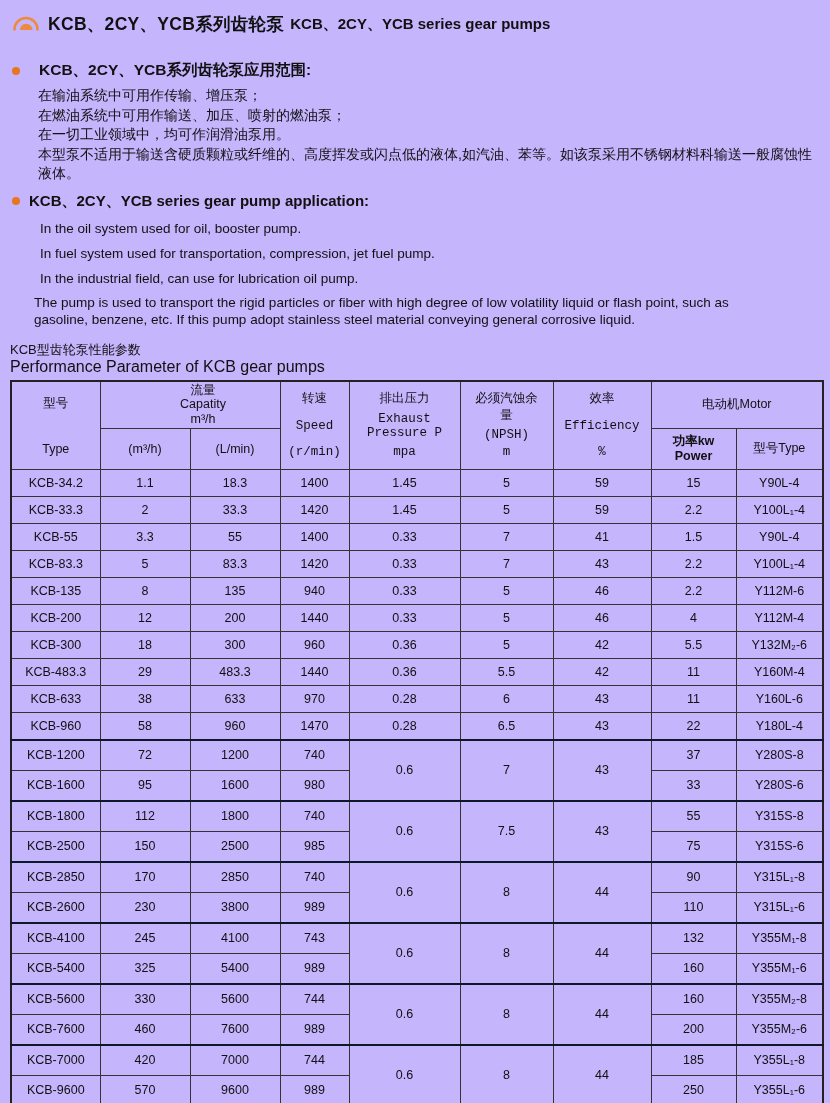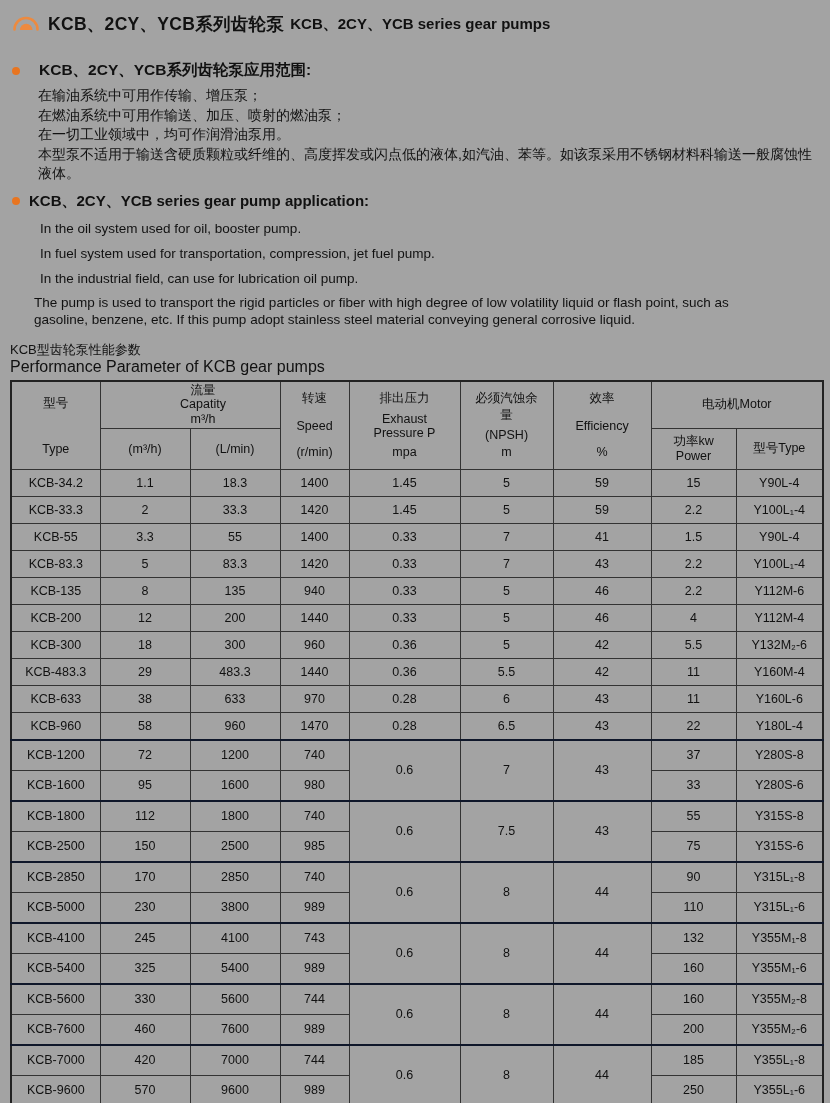--- a/index.html
+++ b/index.html
@@ -1,18 +1,18 @@
 <!DOCTYPE html>
 <html><head>
 <meta charset="utf-8">
 <style>
   html,body{margin:0;padding:0;background:#ffffff;}
   .page{
     width:830px;height:1103px;box-sizing:border-box;
-    padding:10px 8px 0 10px;background:#a3a3a3;color:#111;
+    padding:10px 8px 0 10px;background:#c4b5fd;color:#111;
     font-family:"Liberation Sans","DejaVu Sans",sans-serif;
     overflow:hidden;
   }
   
   .doc-title{display:flex;align-items:center;margin:2px 0 24px 2px;}
   .logo{width:28px;height:17px;margin-right:8px;flex:0 0 auto;}
   .doc-title .zh{font-size:17.5px;font-weight:bold;letter-spacing:.3px;}
   .doc-title .en{font-size:15px;font-weight:bold;margin-left:6px;}
   
   .sec-head{display:flex;align-items:center;margin:0 0 5px 2px;font-weight:bold;}
@@ -29,24 +29,24 @@
   .tbl-title{margin:12px 0 0 0;font-size:13px;line-height:17px;}
   .tbl-title .en{font-size:16px;}
   
   table{border-collapse:collapse;table-layout:fixed;width:812px;margin-top:5px;border:2px solid #222;}
   th,td{border:1px solid #333;text-align:center;vertical-align:middle;font-weight:normal;padding:0;color:#111;}
   thead th{font-size:12.5px;}
   tbody td{font-size:12.5px;height:26px;}
   tr.grp td{height:29px;}
   tr.group-start td{border-top:2px solid #0f172a;}
   .vbox{display:flex;flex-direction:column;justify-content:space-between;align-items:center;}
-  .h-span{height:86px;padding:8px 12px 9px;box-sizing:border-box;}
+  .h-span{height:86px;padding:8px 12px 9px;box-sizing:border-box;font-family:Liberation Mono, monospace;}
   .type-box{height:86px;padding:13px 8px 12px;box-sizing:border-box;}
   .cap-box{height:44px;justify-content:center;line-height:14.5px;padding-left:26px;}
-  .pow-box{height:40px;justify-content:center;line-height:15px;}
+  .pow-box{height:40px;justify-content:center;line-height:15px;font-weight:bold;}
   .h1 th{height:46px;}
   .h2 th{height:40px;}
 </style>
 </head>
 <body>
 
 <div class="page">
 
   <div class="doc-title">
     <svg class="logo" viewBox="0 0 28 17">
@@ -309,21 +309,21 @@
           <td>170</td>
           <td>2850</td>
           <td>740</td>
           <td rowspan="2">0.6</td>
           <td rowspan="2">8</td>
           <td rowspan="2">44</td>
           <td>90</td>
           <td>Y315L₁-8</td>
         </tr>
         <tr class="grp">
-          <td>KCB-5000</td>
+          <td>KCB-2600</td>
           <td>230</td>
           <td>3800</td>
           <td>989</td>
           <td>110</td>
           <td>Y315L₁-6</td>
         </tr>
         <tr class="grp group-start">
           <td>KCB-4100</td>
           <td>245</td>
           <td>4100</td>

